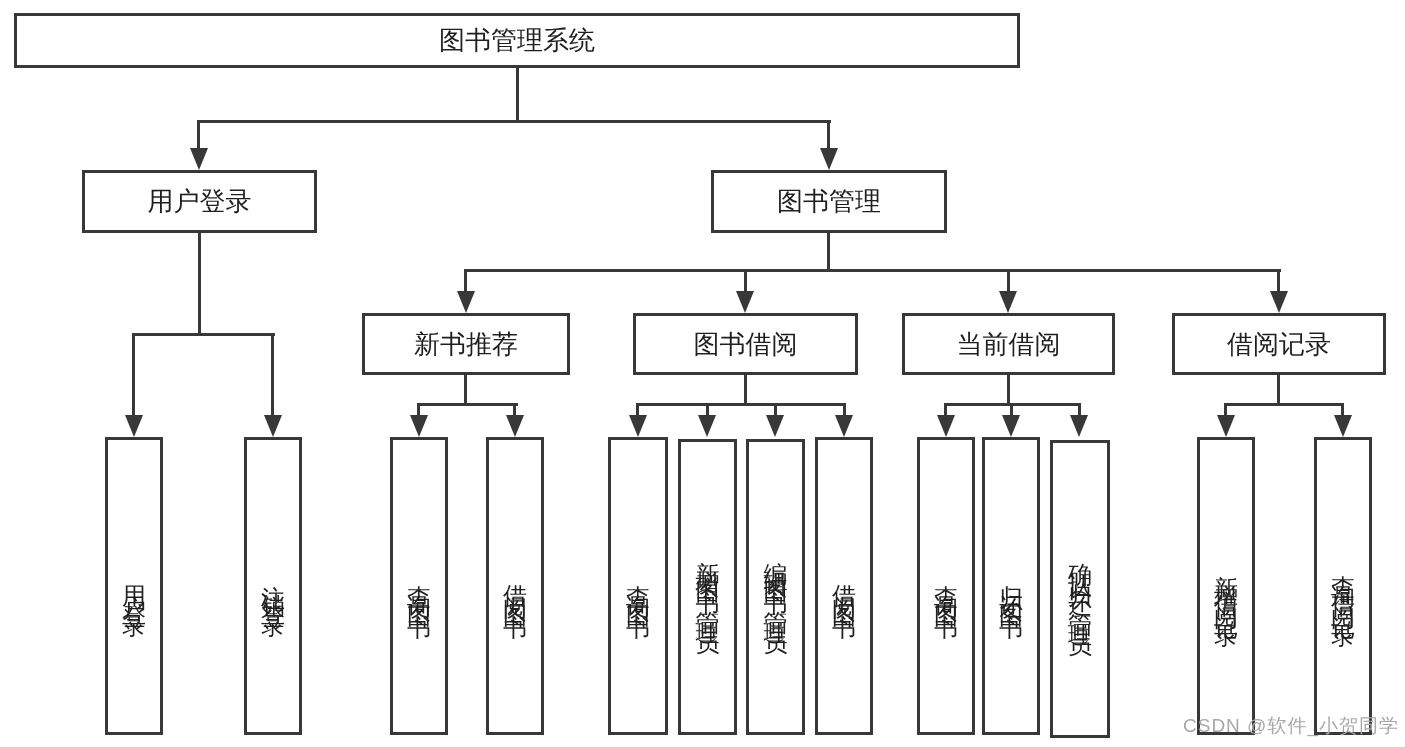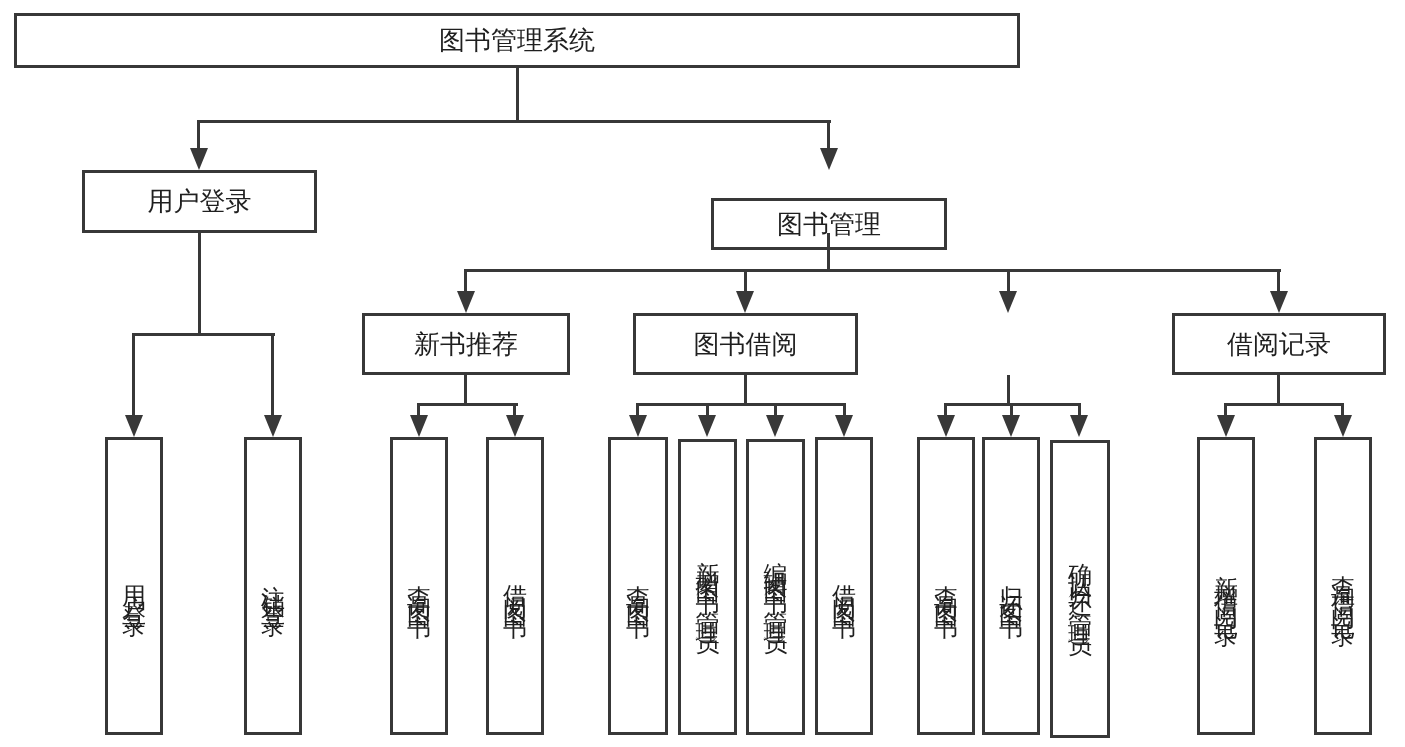--- a/index.html
+++ b/index.html
@@ -37,21 +37,21 @@
   <div class="node" style="left:14px; top:13px; width:1006px; height:55px;">图书管理系统</div>
 
   <div class="vl" style="left:516px; top:68px; height:54px;"></div>
   <div class="hl" style="left:197px; top:120px; width:634px;"></div>
   <div class="vl" style="left:197px; top:120px; height:30px;"></div>
   <div class="ah" style="left:190px; top:148px;"></div>
   <div class="vl" style="left:827px; top:120px; height:30px;"></div>
   <div class="ah" style="left:820px; top:148px;"></div>
 
   <div class="node" style="left:82px; top:170px; width:235px; height:63px;">用户登录</div>
-  <div class="node" style="left:711px; top:170px; width:236px; height:52px;margin-top:28px;">图书管理</div>
+  <div class="node" style="left:711px; top:170px; width:236px; height:63px;">图书管理</div>
 
   <div class="vl" style="left:198px; top:233px; height:103px;"></div>
   <div class="hl" style="left:133px; top:333px; width:142px;"></div>
   <div class="vl" style="left:132px; top:333px; height:84px;"></div>
   <div class="ah" style="left:125px; top:415px;"></div>
   <div class="vl" style="left:271px; top:333px; height:84px;"></div>
   <div class="ah" style="left:264px; top:415px;"></div>
 
   <div class="vl" style="left:827px; top:233px; height:39px;"></div>
   <div class="hl" style="left:464px; top:269px; width:817px;"></div>
@@ -59,20 +59,21 @@
   <div class="ah" style="left:457px; top:291px;"></div>
   <div class="vl" style="left:744px; top:269px; height:24px;"></div>
   <div class="ah" style="left:736px; top:291px;"></div>
   <div class="vl" style="left:1007px; top:269px; height:24px;"></div>
   <div class="ah" style="left:999px; top:291px;"></div>
   <div class="vl" style="left:1277px; top:269px; height:24px;"></div>
   <div class="ah" style="left:1270px; top:291px;"></div>
 
   <div class="node" style="left:362px; top:313px; width:208px; height:62px;">新书推荐</div>
   <div class="node" style="left:633px; top:313px; width:225px; height:62px;">图书借阅</div>
+  <div class="node" style="left:902px; top:313px; width:213px; height:62px;">当前借阅</div>
   <div class="node" style="left:1172px; top:313px; width:214px; height:62px;">借阅记录</div>
 
   <div class="vl" style="left:464px; top:375px; height:31px;"></div>
   <div class="hl" style="left:418px; top:403px; width:100px;"></div>
   <div class="vl" style="left:417px; top:403px; height:14px;"></div>
   <div class="ah" style="left:410px; top:415px;"></div>
   <div class="vl" style="left:513px; top:403px; height:14px;"></div>
   <div class="ah" style="left:506px; top:415px;"></div>
 
   <div class="vl" style="left:744px; top:375px; height:31px;"></div>
@@ -113,14 +114,15 @@
   <div class="node vnode" style="left:746px; top:439px; width:59px; height:296px;">编辑图书（管理员）</div>
   <div class="node vnode" style="left:815px; top:437px; width:58px; height:298px;">借阅图书</div>
 
   <div class="node vnode" style="left:917px; top:437px; width:58px; height:298px;">查询图书</div>
   <div class="node vnode" style="left:982px; top:437px; width:58px; height:298px;">归还图书</div>
   <div class="node vnode" style="left:1050px; top:440px; width:60px; height:298px;">确认归还（管理员）</div>
 
   <div class="node vnode" style="left:1197px; top:437px; width:58px; height:298px;">新增借阅记录</div>
   <div class="node vnode" style="left:1314px; top:437px; width:58px; height:298px;">查询借阅记录</div>
 
+  <div class="watermark">CSDN @软件_小贺同学</div>
 
 </div>
 
 </body></html>

